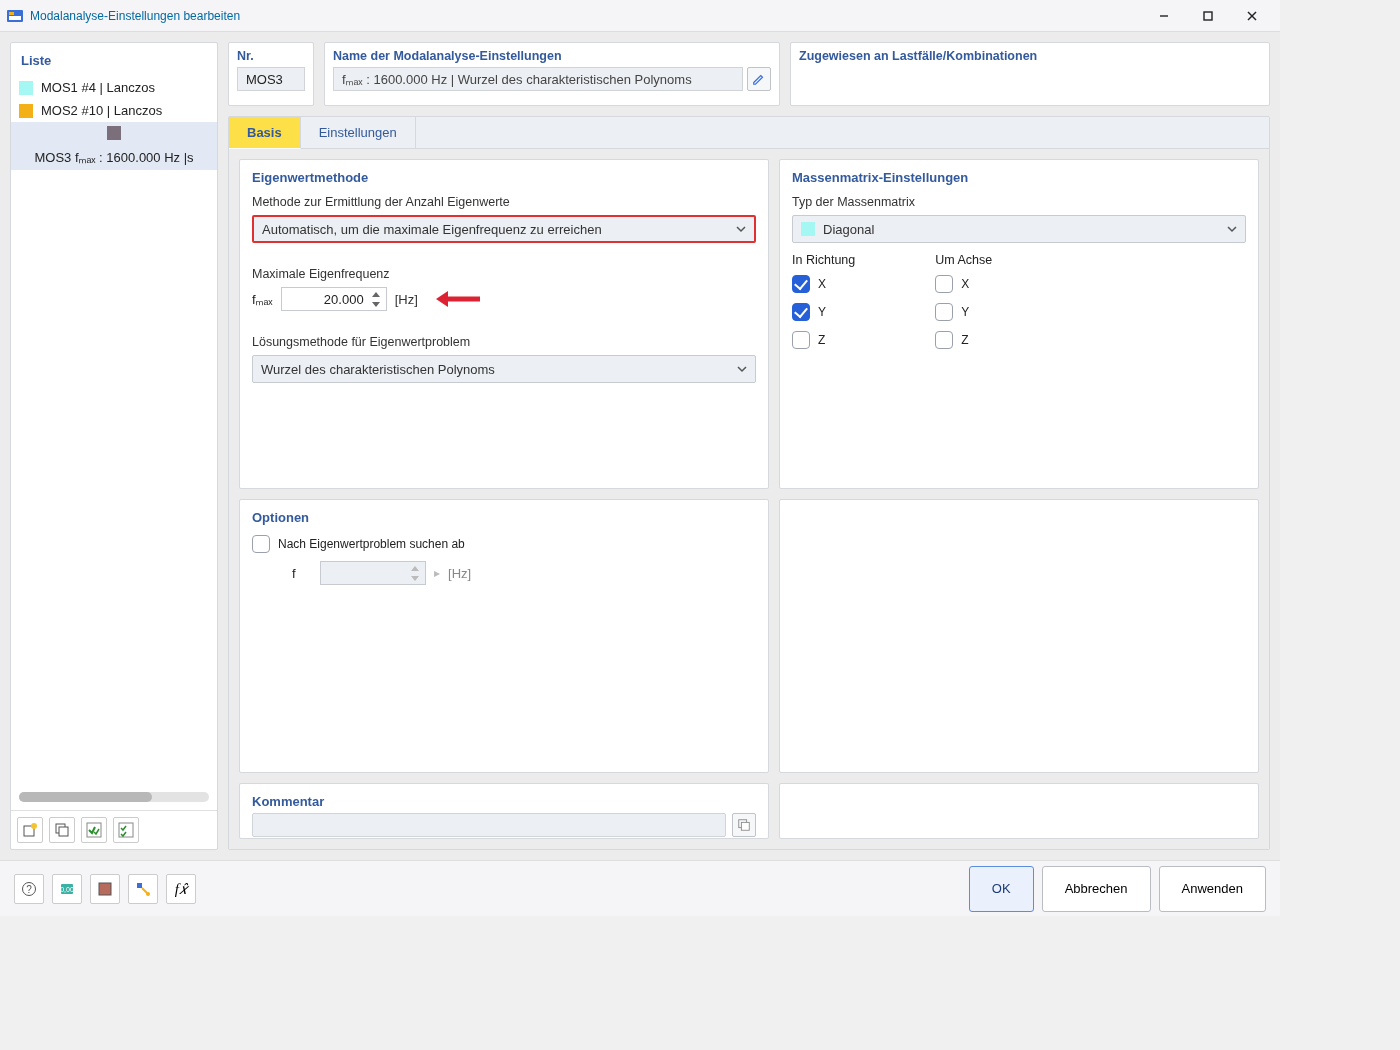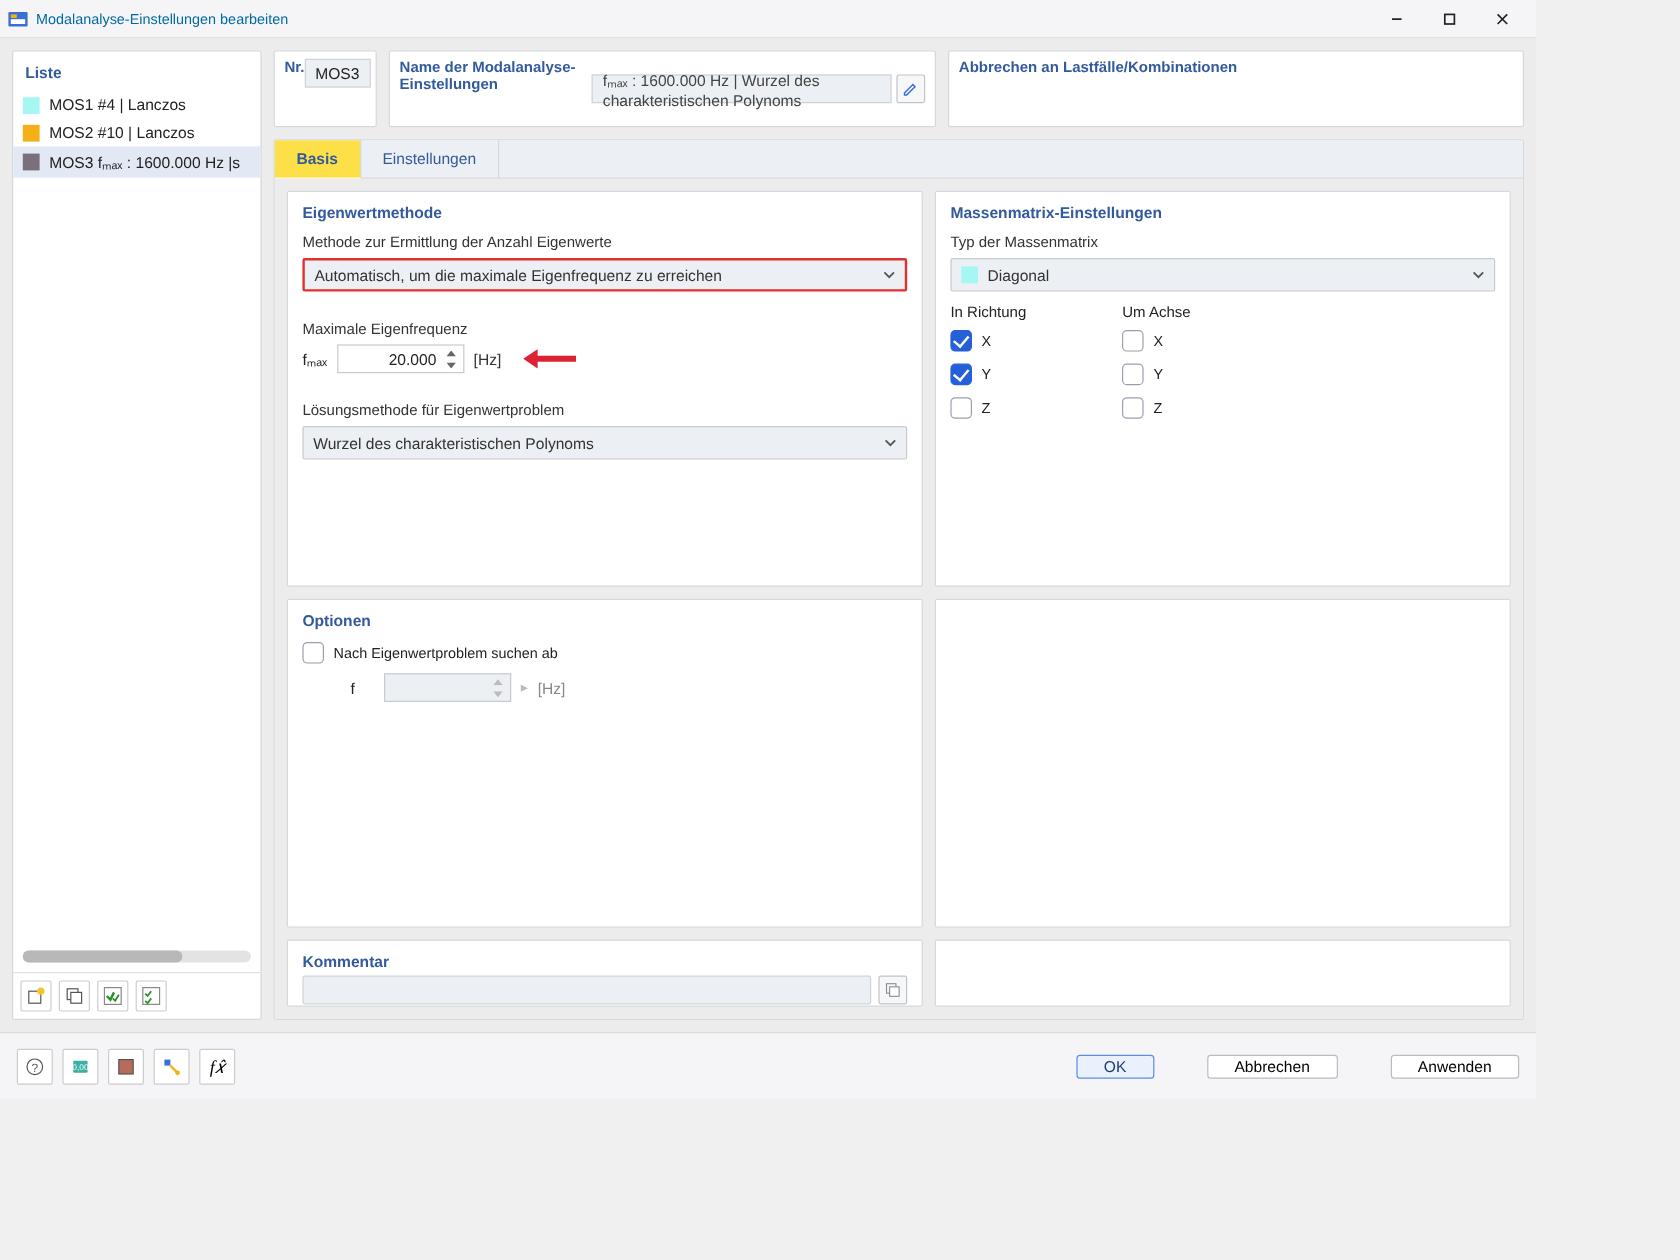--- a/index.html
+++ b/index.html
@@ -14,31 +14,31 @@
 
 .main { display: flex; height: 828px; padding: 10px; gap: 10px; background: #ececec; }
 
 .panel { background: #fff; border: 1px solid #d5d8dd; border-radius: 2px; }
 
 .left-col { width: 208px; display: flex; flex-direction: column; gap: 8px; }
 .liste-panel { flex: 1; display: flex; flex-direction: column; }
 .panel-heading { color: #335a9c; font-weight: 600; font-size: 13px; padding: 10px 10px 8px; }
 .liste-items { flex: 1; overflow: hidden; }
 .liste-item { display: flex; align-items: center; padding: 4px 8px; gap: 8px; white-space: nowrap; font-size: 13px; cursor: pointer; }
-.liste-item.selected { background: #e2e9f4; }
+.liste-item.selected { background: #e2e9f4; flex-direction: column; }
 .swatch { width: 14px; height: 14px; flex-shrink: 0; }
 .liste-scroll { height: 10px; margin: 8px; background: #e3e3e3; border-radius: 5px; position: relative; }
 .liste-scroll .thumb { position: absolute; left: 0; top: 0; width: 70%; height: 100%; background: #b8b8b8; border-radius: 5px; }
 .liste-toolbar { display: flex; gap: 6px; padding: 6px; border-top: 1px solid #e0e0e0; }
 .toolbtn { width: 26px; height: 26px; border: 1px solid #ccc; background: #fff; border-radius: 2px; display: flex; align-items: center; justify-content: center; cursor: pointer; }
 .toolbtn svg, .toolbtn span.glyph { width: 16px; height: 16px; font-size: 14px; }
 
 .right-col { flex: 1; display: flex; flex-direction: column; gap: 10px; }
 .top-row { display: flex; gap: 10px; height: 64px; }
-.top-cell { background: #fff; border: 1px solid #d5d8dd; border-radius: 2px; display: flex; flex-direction: row; padding: 6px 8px; }
+.top-cell { background: #fff; border: 1px solid #d5d8dd; border-radius: 2px; display: flex; flex-direction: column; padding: 6px 8px; }
 .top-cell .lbl { color: #335a9c; font-weight: 600; font-size: 12.5px; margin-bottom: 4px; }
 .nr-cell { width: 86px; }
 .nr-field { background: #eceff3; border: 1px solid #d0d3d8; height: 24px; display: flex; align-items: center; padding: 0 8px; font-size: 13px; }
 .name-cell { flex: 1; }
 .name-field { display: flex; align-items: center; gap: 4px; }
 .name-field .txt { background: #eceff3; border: 1px solid #d0d3d8; height: 24px; flex: 1; display: flex; align-items: center; padding: 0 8px; font-size: 13px; color: #444; }
 .edit-icon-btn { width: 24px; height: 24px; border: 1px solid #c0c3c8; background: #f6f7f9; display: flex; align-items: center; justify-content: center; cursor: pointer; border-radius: 2px; }
 .assign-cell { width: 480px; }
 .assign-row { display: flex; align-items: center; gap: 6px; }
 .assign-field { background: #eceff3; border: 1px solid #d0d3d8; height: 24px; flex: 1; display: flex; align-items: center; padding: 0 8px; font-size: 13px; color: #444; }
@@ -86,21 +86,21 @@
 .kommentar .komm-row { display: flex; gap: 6px; margin-top: 2px; }
 .komm-input { flex: 1; height: 24px; background: #eceff3; border: 1px solid #d0d3d8; border-radius: 2px; }
 .komm-btn { width: 24px; height: 24px; border: 1px solid #c0c3c8; background: #f6f7f9; display: flex; align-items: center; justify-content: center; cursor: pointer; border-radius: 2px; }
 
 .extra-panel { flex: 1; background: #fff; border: 1px solid #d5d8dd; border-radius: 2px; }
 
 .footer { height: 56px; background: #f5f5f7; border-top: 1px solid #ddd; display: flex; align-items: center; padding: 0 14px; gap: 8px; }
 .footer-left { display: flex; gap: 8px; }
 .footer-left .toolbtn { width: 30px; height: 30px; }
 .footer-spacer { flex: 1; }
-.btn { height: 20px; padding: 0 22px; border: 1px solid #b9bcc3; background: #fff; border-radius: 3px; font-size: 13px; cursor: pointer; margin-left: 36px; }
+.btn { height: 46px; padding: 0 22px; border: 1px solid #b9bcc3; background: #fff; border-radius: 3px; font-size: 13px; cursor: pointer; }
 .btn.primary { background: #eaf1fc; border-color: #5b8de0; color: #1a3a7a; }
 
 svg.chev { width: 10px; height: 10px; }
 </style>
 </head>
 <body>
 
 <div class="titlebar">
   <span class="icon">
     <svg viewBox="0 0 18 18">
@@ -194,21 +194,21 @@
         <div class="name-field">
           <div class="txt">fₘₐₓ : 1600.000 Hz | Wurzel des charakteristischen Polynoms</div>
           <button class="edit-icon-btn">
               <svg viewBox="0 0 16 16" width="14" height="14">
                 <path d="M2 12 L10 4 L12 6 L4 14 L2 14 Z" fill="none" stroke="#3a6fd8" stroke-width="1.4"></path>
               </svg>
             </button>
         </div>
       </div>
       <div class="top-cell assign-cell">
-        <div class="lbl">Abbrechen an Lastfälle/Kombinationen</div>
+        <div class="lbl">Zugewiesen an Lastfälle/Kombinationen</div>
       </div>
     </div>
 
     <div class="tabs-container">
       <div class="tabsbar">
         <div class="tab active">Basis</div>
         <div class="tab">Einstellungen</div>
       </div>
       <div class="tabbody">
         <div class="colA">

